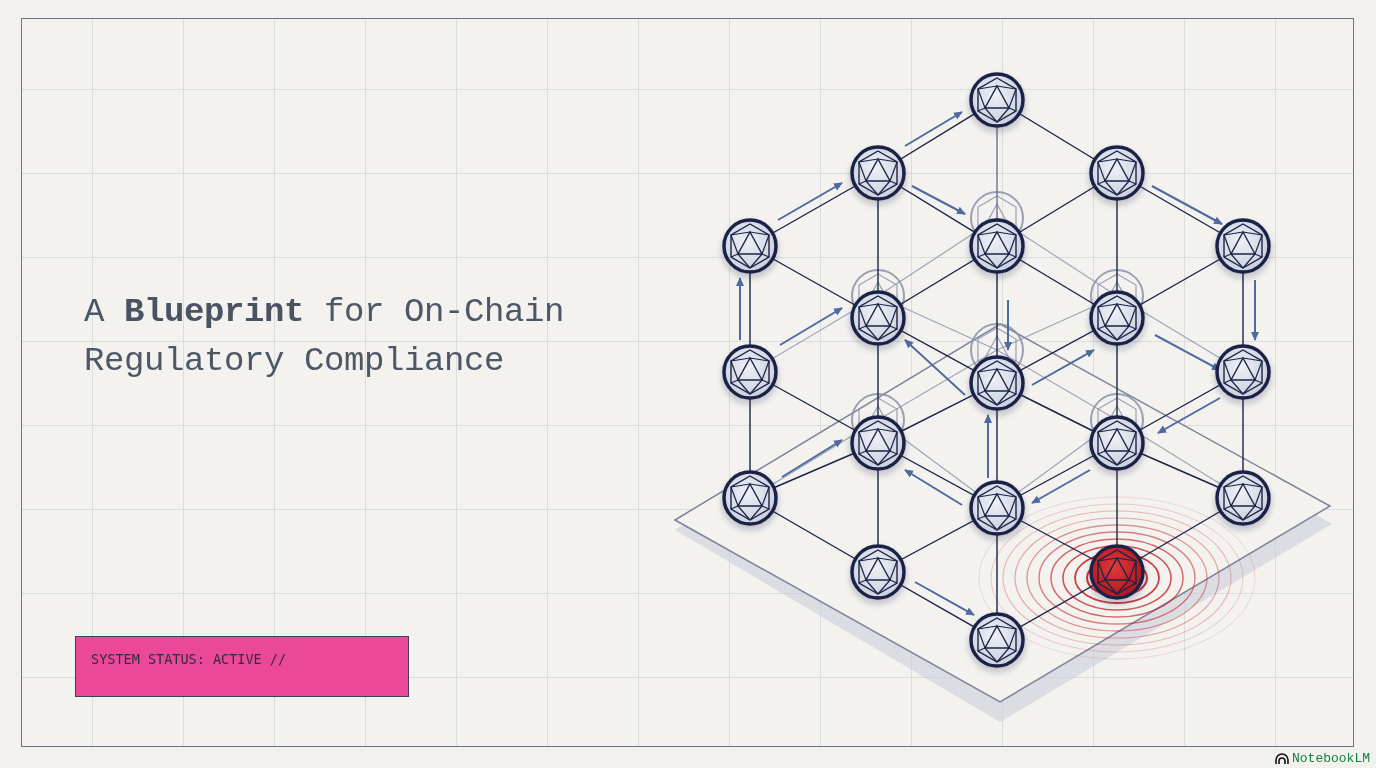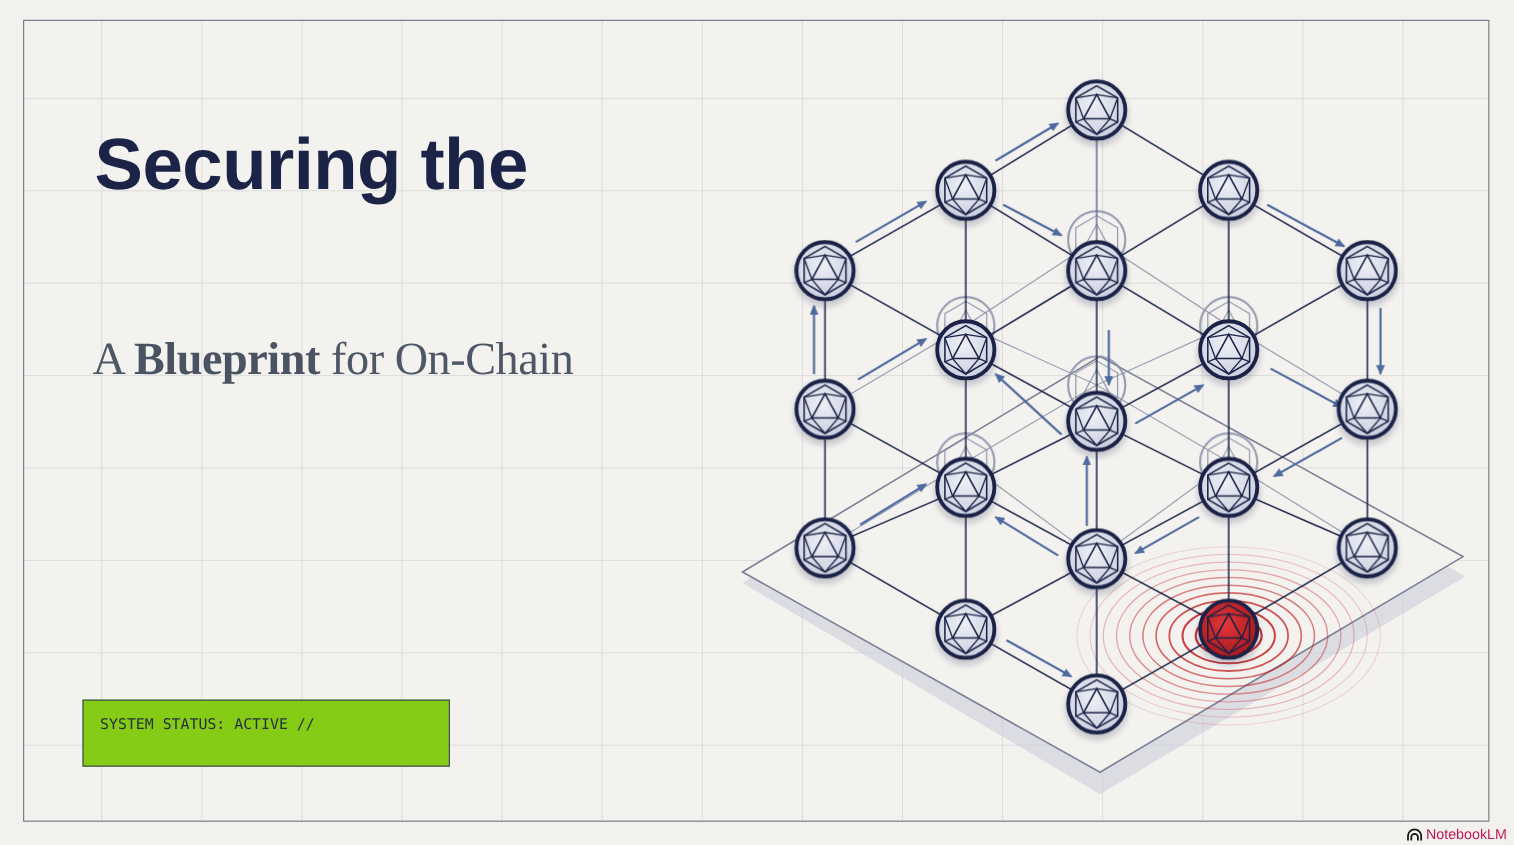--- a/index.html
+++ b/index.html
@@ -24,62 +24,62 @@
   .title {
     position: absolute; left: 86px; top: 112px;
     margin: 0;
     font-family: "Liberation Sans", sans-serif;
     font-weight: 700;
     font-size: 66px; line-height: 74px;
     color: #1b2447;
     letter-spacing: -0.5px;
   }
   .subtitle {
-    position: absolute; left: 84px; top: 303px;
+    position: absolute; left: 84px; top: 288px;
     margin: 0;
-    font-family: Liberation Serif, serif;
-    font-size: 42px; line-height: 49px;
+    font-family: Liberation Mono, monospace;
+    font-size: 34px; line-height: 49px;
     color: #4d5765;
     font-weight: 400;
     letter-spacing: -0.4px;
   }
   .subtitle b { font-weight: 700; color: #4a5361; }
   .status-box {
     position: absolute; left: 75px; top: 636px;
     width: 334px; height: 61px;
     border: 1.5px solid #3b4159;
     box-sizing: border-box;
     padding: 12px 0 0 15px;
     font-family: "DejaVu Sans Mono", monospace;
     font-size: 13.5px; line-height: 20px;
     color: #2a2f3f;
-    background: #84cc16;
+    background: #ec4899;
   }
   .status-box div { white-space: nowrap; }
   .diagram { position: absolute; left: 0; top: 0; }
   .brand {
     position: absolute; right: 4px; bottom: 2px;
-    font-family: Liberation Sans, sans-serif;
-    font-size: 13px; color: #be185d;
+    font-family: Liberation Mono, monospace;
+    font-size: 13px; color: #15803d;
     display: flex; align-items: center; gap: 3px;
     background: #f2f1ee;
     padding: 0 2px;
   }
 </style>
 </head>
 <body>
 
 <div class="frame"></div>
 
 <h1 class="title">
-  <div>Securing the</div>
 </h1>
 
 <div class="subtitle">
   <div><span>A </span><b>Blueprint</b><span> for On-Chain</span></div>
+  <div>Regulatory Compliance</div>
 </div>
 
 <div class="status-box">
   <div>SYSTEM STATUS: ACTIVE //</div>
 </div>
 
 <svg class="diagram" width="1376" height="768" viewBox="0 0 1376 768">
   <defs>
     <radialGradient id="nodeFill" cx="45%" cy="40%" r="65%">
       <stop offset="0%" stop-color="#eef0f6"></stop>

